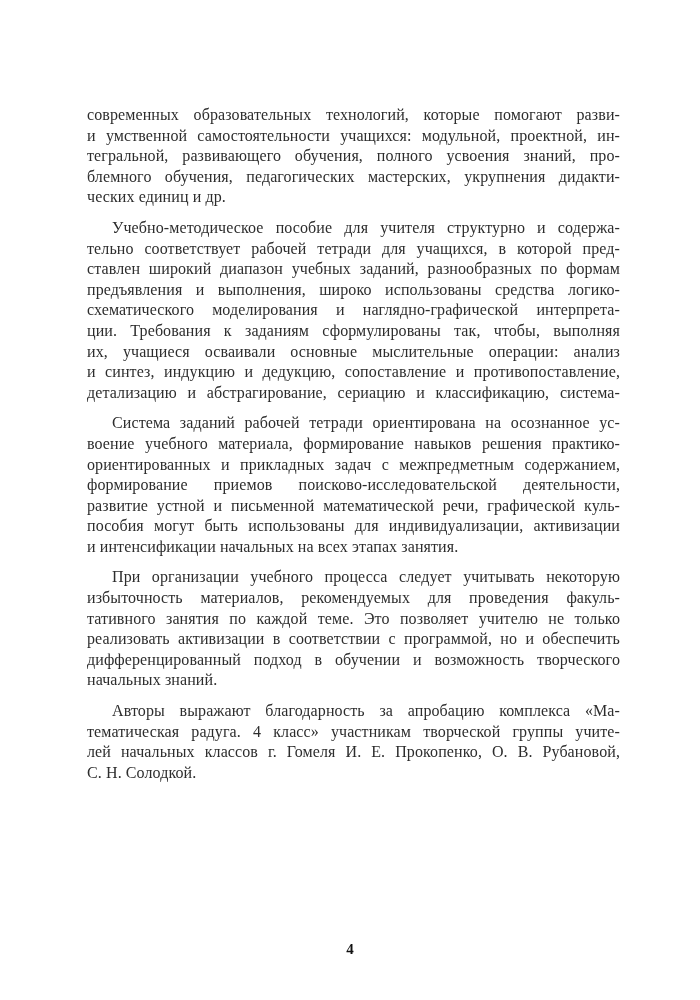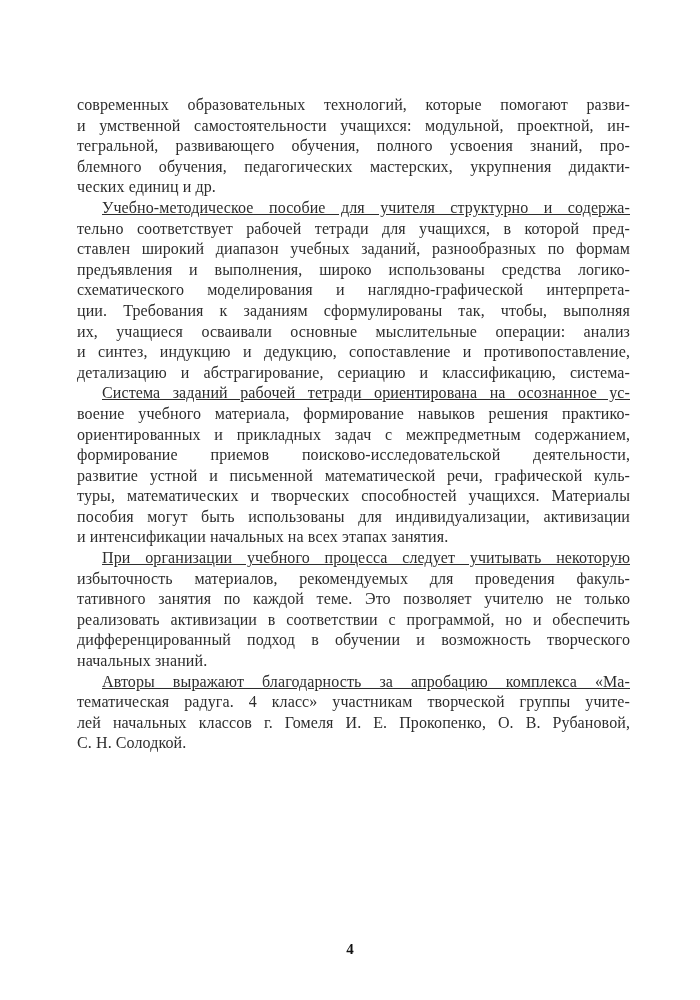--- a/index.html
+++ b/index.html
@@ -18,41 +18,40 @@
     font-family: "Liberation Serif", serif;
     color: #2d2d2d;
   }
   .body-text {
     position: absolute;
     left: 77px;
     top: 95px;
     width: 553px;
   }
   .paragraph {
-    margin: 0;
+    margin: 10px;
     padding: 0;
   }
   .line {
     height: 20.6px;
     line-height: 20.6px;
     font-size: 16px;
     text-align: justify;
     -moz-text-align-last: justify;
     text-align-last: justify;
     overflow: hidden;
     letter-spacing: 0.1px;
   }
   .line.last {
     -moz-text-align-last: left;
     text-align-last: left;
     font-family: Liberation Serif, serif;
   }
   .line.first-indent {
     padding-left: 25px;
-    text-decoration: underline;
   }
   .page-num {
     position: absolute;
     top: 940px;
     left: 0;
     width: 700px;
     text-align: center;
     font-size: 15px;
     font-weight: bold;
     color: #111111;
@@ -81,21 +80,20 @@
         <div class="line">их, учащиеся осваивали основные мыслительные операции: анализ</div>
         <div class="line">и синтез, индукцию и дедукцию, сопоставление и противопоставление,</div>
         <div class="line">детализацию и абстрагирование, сериацию и классификацию, система-</div>
       </div>
       <div class="paragraph">
         <div class="line first-indent">Система заданий рабочей тетради ориентирована на осознанное ус-</div>
         <div class="line">воение учебного материала, формирование навыков решения практико-</div>
         <div class="line">ориентированных и прикладных задач с межпредметным содержанием,</div>
         <div class="line">формирование приемов поисково-исследовательской деятельности,</div>
         <div class="line">развитие устной и письменной математической речи, графической куль-</div>
-        <div class="line">туры, математических и творческих способностей учащихся. Материалы</div>
         <div class="line">пособия могут быть использованы для индивидуализации, активизации</div>
         <div class="line last">и интенсификации начальных на всех этапах занятия.</div>
       </div>
       <div class="paragraph">
         <div class="line first-indent">При организации учебного процесса следует учитывать некоторую</div>
         <div class="line">избыточность материалов, рекомендуемых для проведения факуль-</div>
         <div class="line">тативного занятия по каждой теме. Это позволяет учителю не только</div>
         <div class="line">реализовать активизации в соответствии с программой, но и обеспечить</div>
         <div class="line">дифференцированный подход в обучении и возможность творческого</div>
         <div class="line last">начальных знаний.</div>

